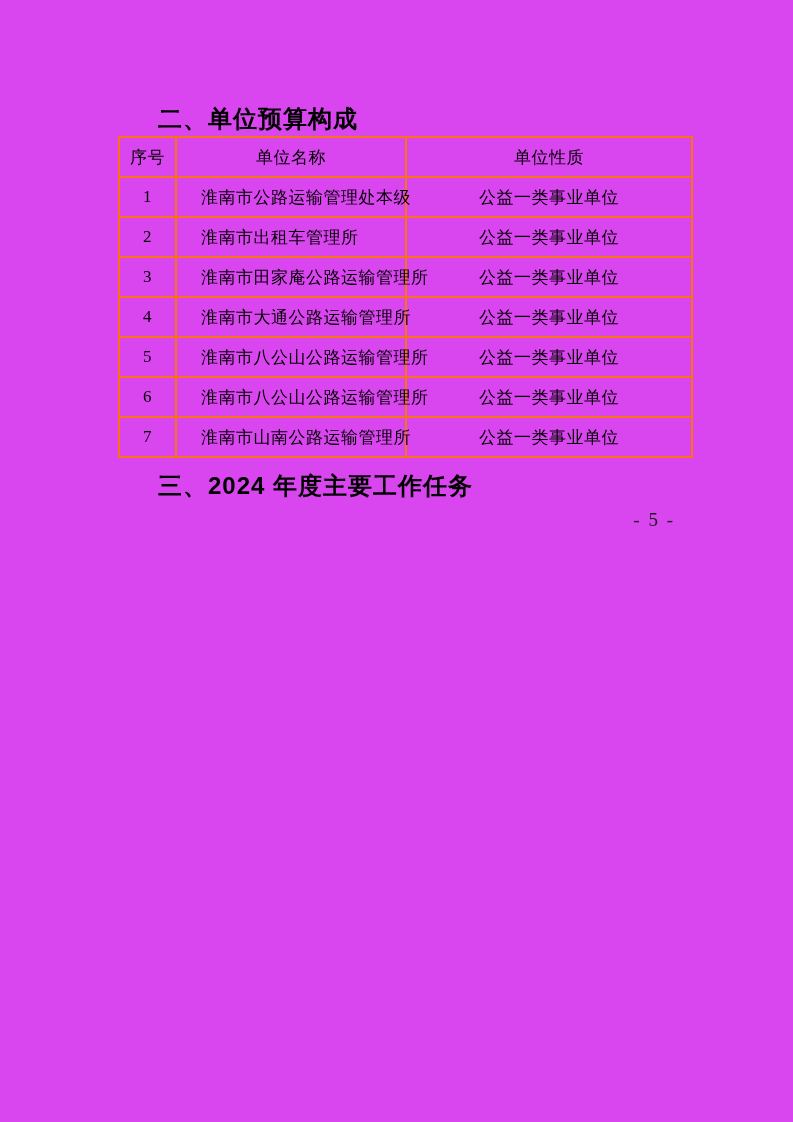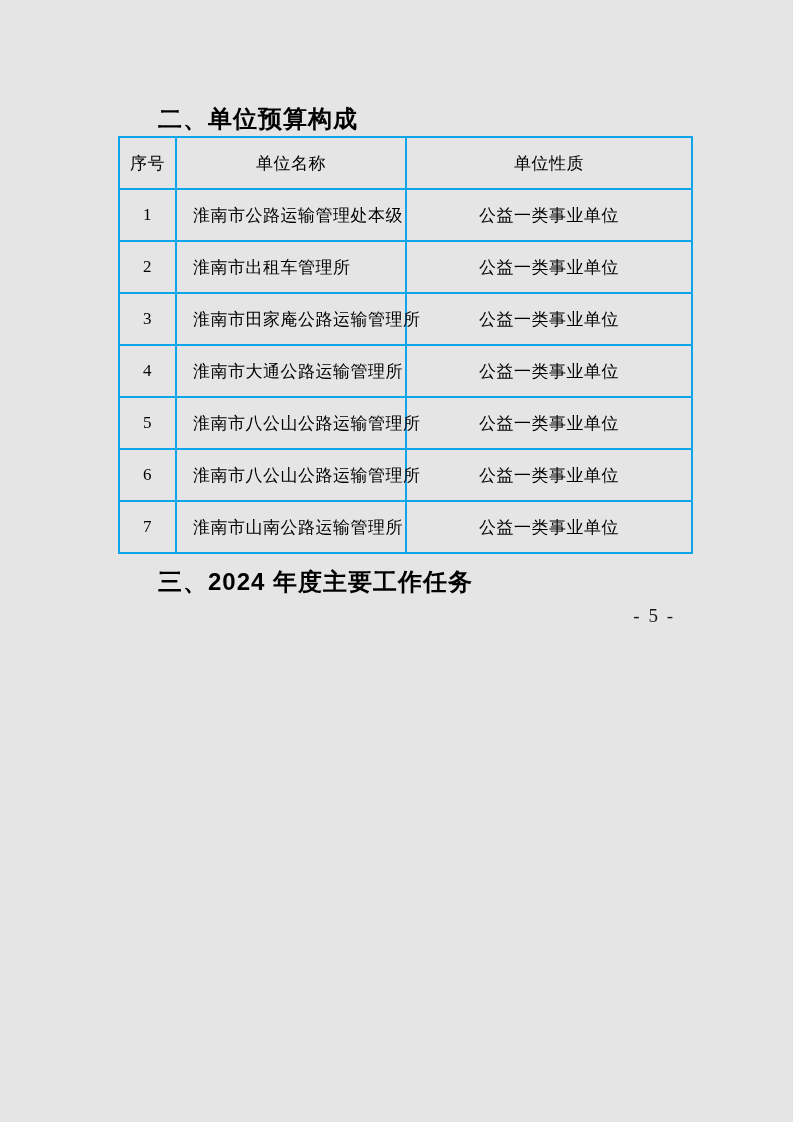--- a/index.html
+++ b/index.html
@@ -2,21 +2,21 @@
 <html><head>
 <meta charset="utf-8">
 <style>
   * { box-sizing: border-box; }
   html, body { margin: 0; padding: 0; background: #ffffff; }
 
   .page {
     position: relative;
     width: 793px;
     height: 1122px;
-    background: #e5e5e5;
+    background: #d946ef;
     color: #000000;
     font-family: "Liberation Serif", "DejaVu Serif", serif;
     padding: 104px 98px 0 98px;
     overflow: hidden;
   }
 
   .doc-heading {
     font-family: "Liberation Sans", "DejaVu Sans", sans-serif;
     font-weight: 700;
     font-size: 24px;
@@ -40,32 +40,32 @@
   .unit-table {
     border-collapse: collapse;
     table-layout: fixed;
     width: 573px;
     margin: 2px 0 0 20px;
   }
   .unit-table col.c1 { width: 57px; }
   .unit-table col.c2 { width: 230px; }
   .unit-table col.c3 { width: 286px; }
   .unit-table th, .unit-table td {
-    border: 2px solid #0ea5e9;
+    border: 2px solid #f97316;
     font-weight: 400;
     font-size: 17px;
-    height: 52px;
+    height: 40px;
     padding: 0;
     text-align: center;
     vertical-align: middle;
     letter-spacing: 0.5px;
   }
   .unit-table td.c2 {
     text-align: left;
-    padding-left: 16px;
+    padding-left: 24px;
     white-space: nowrap;
   }
 
   .page-number {
     margin-top: 8px;
     font-size: 19px;
     text-align: right;
     padding-right: 20px;
     letter-spacing: 2px;
     color: #1a1a1a;

